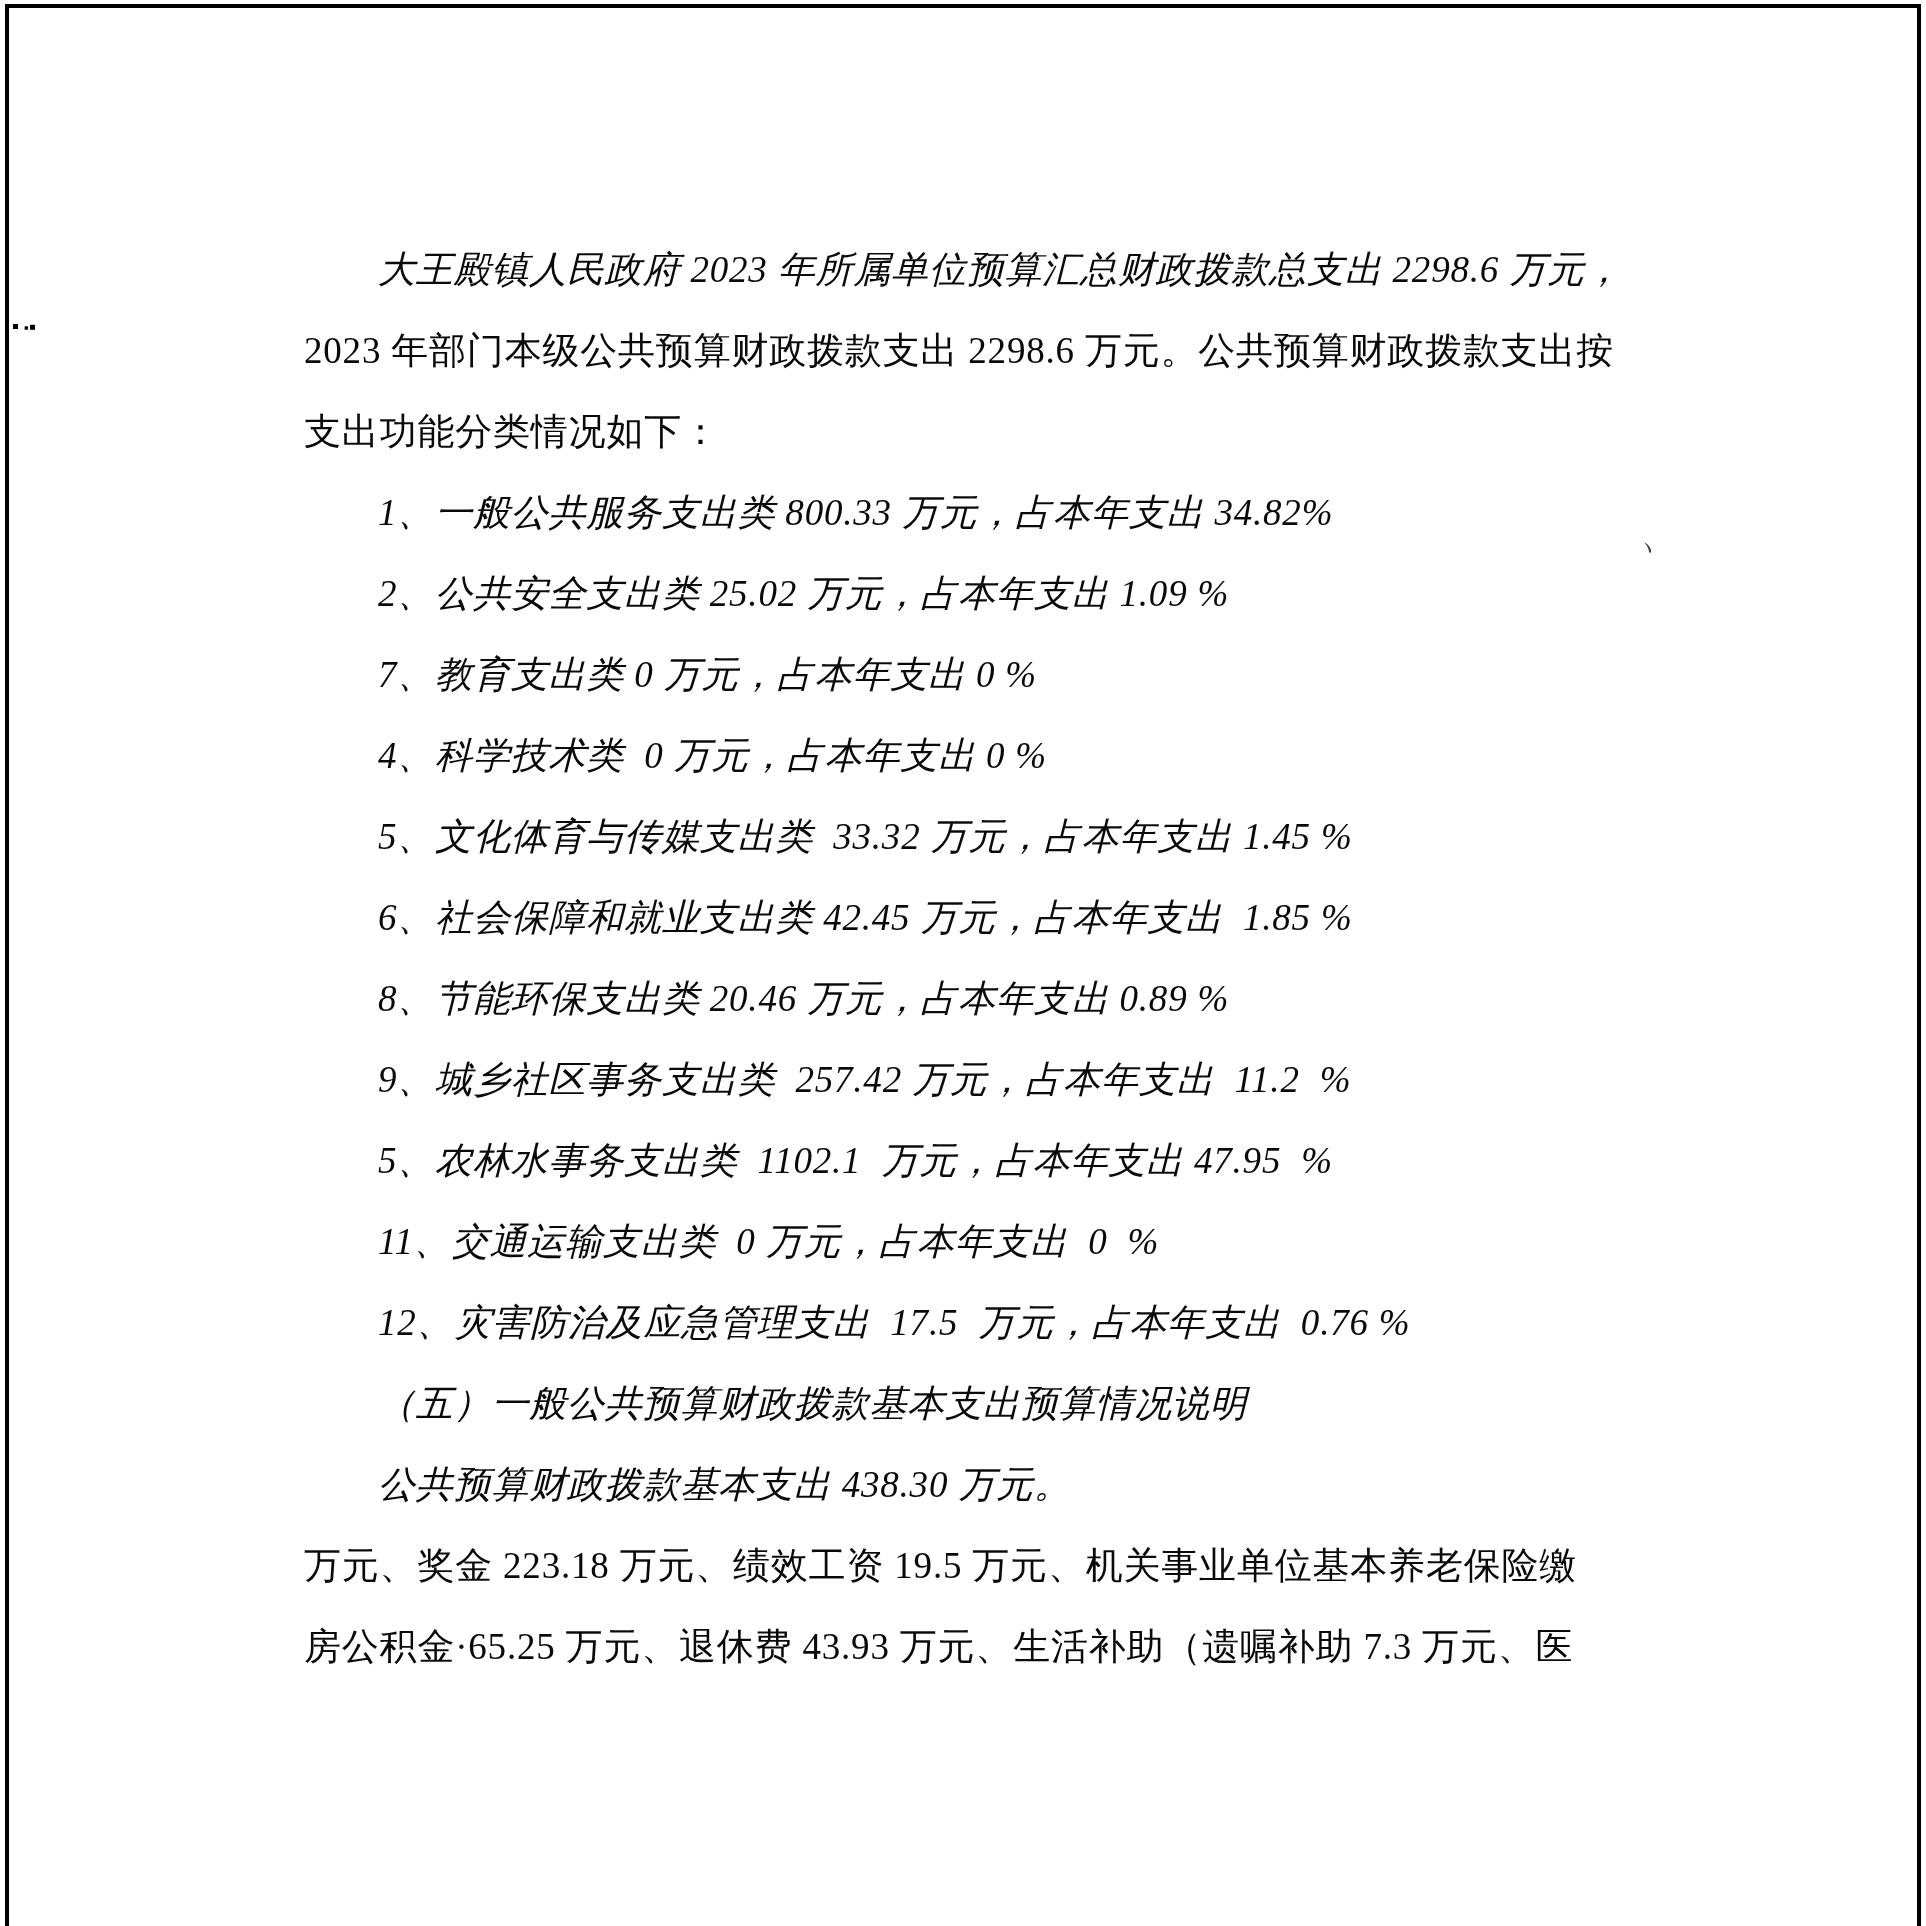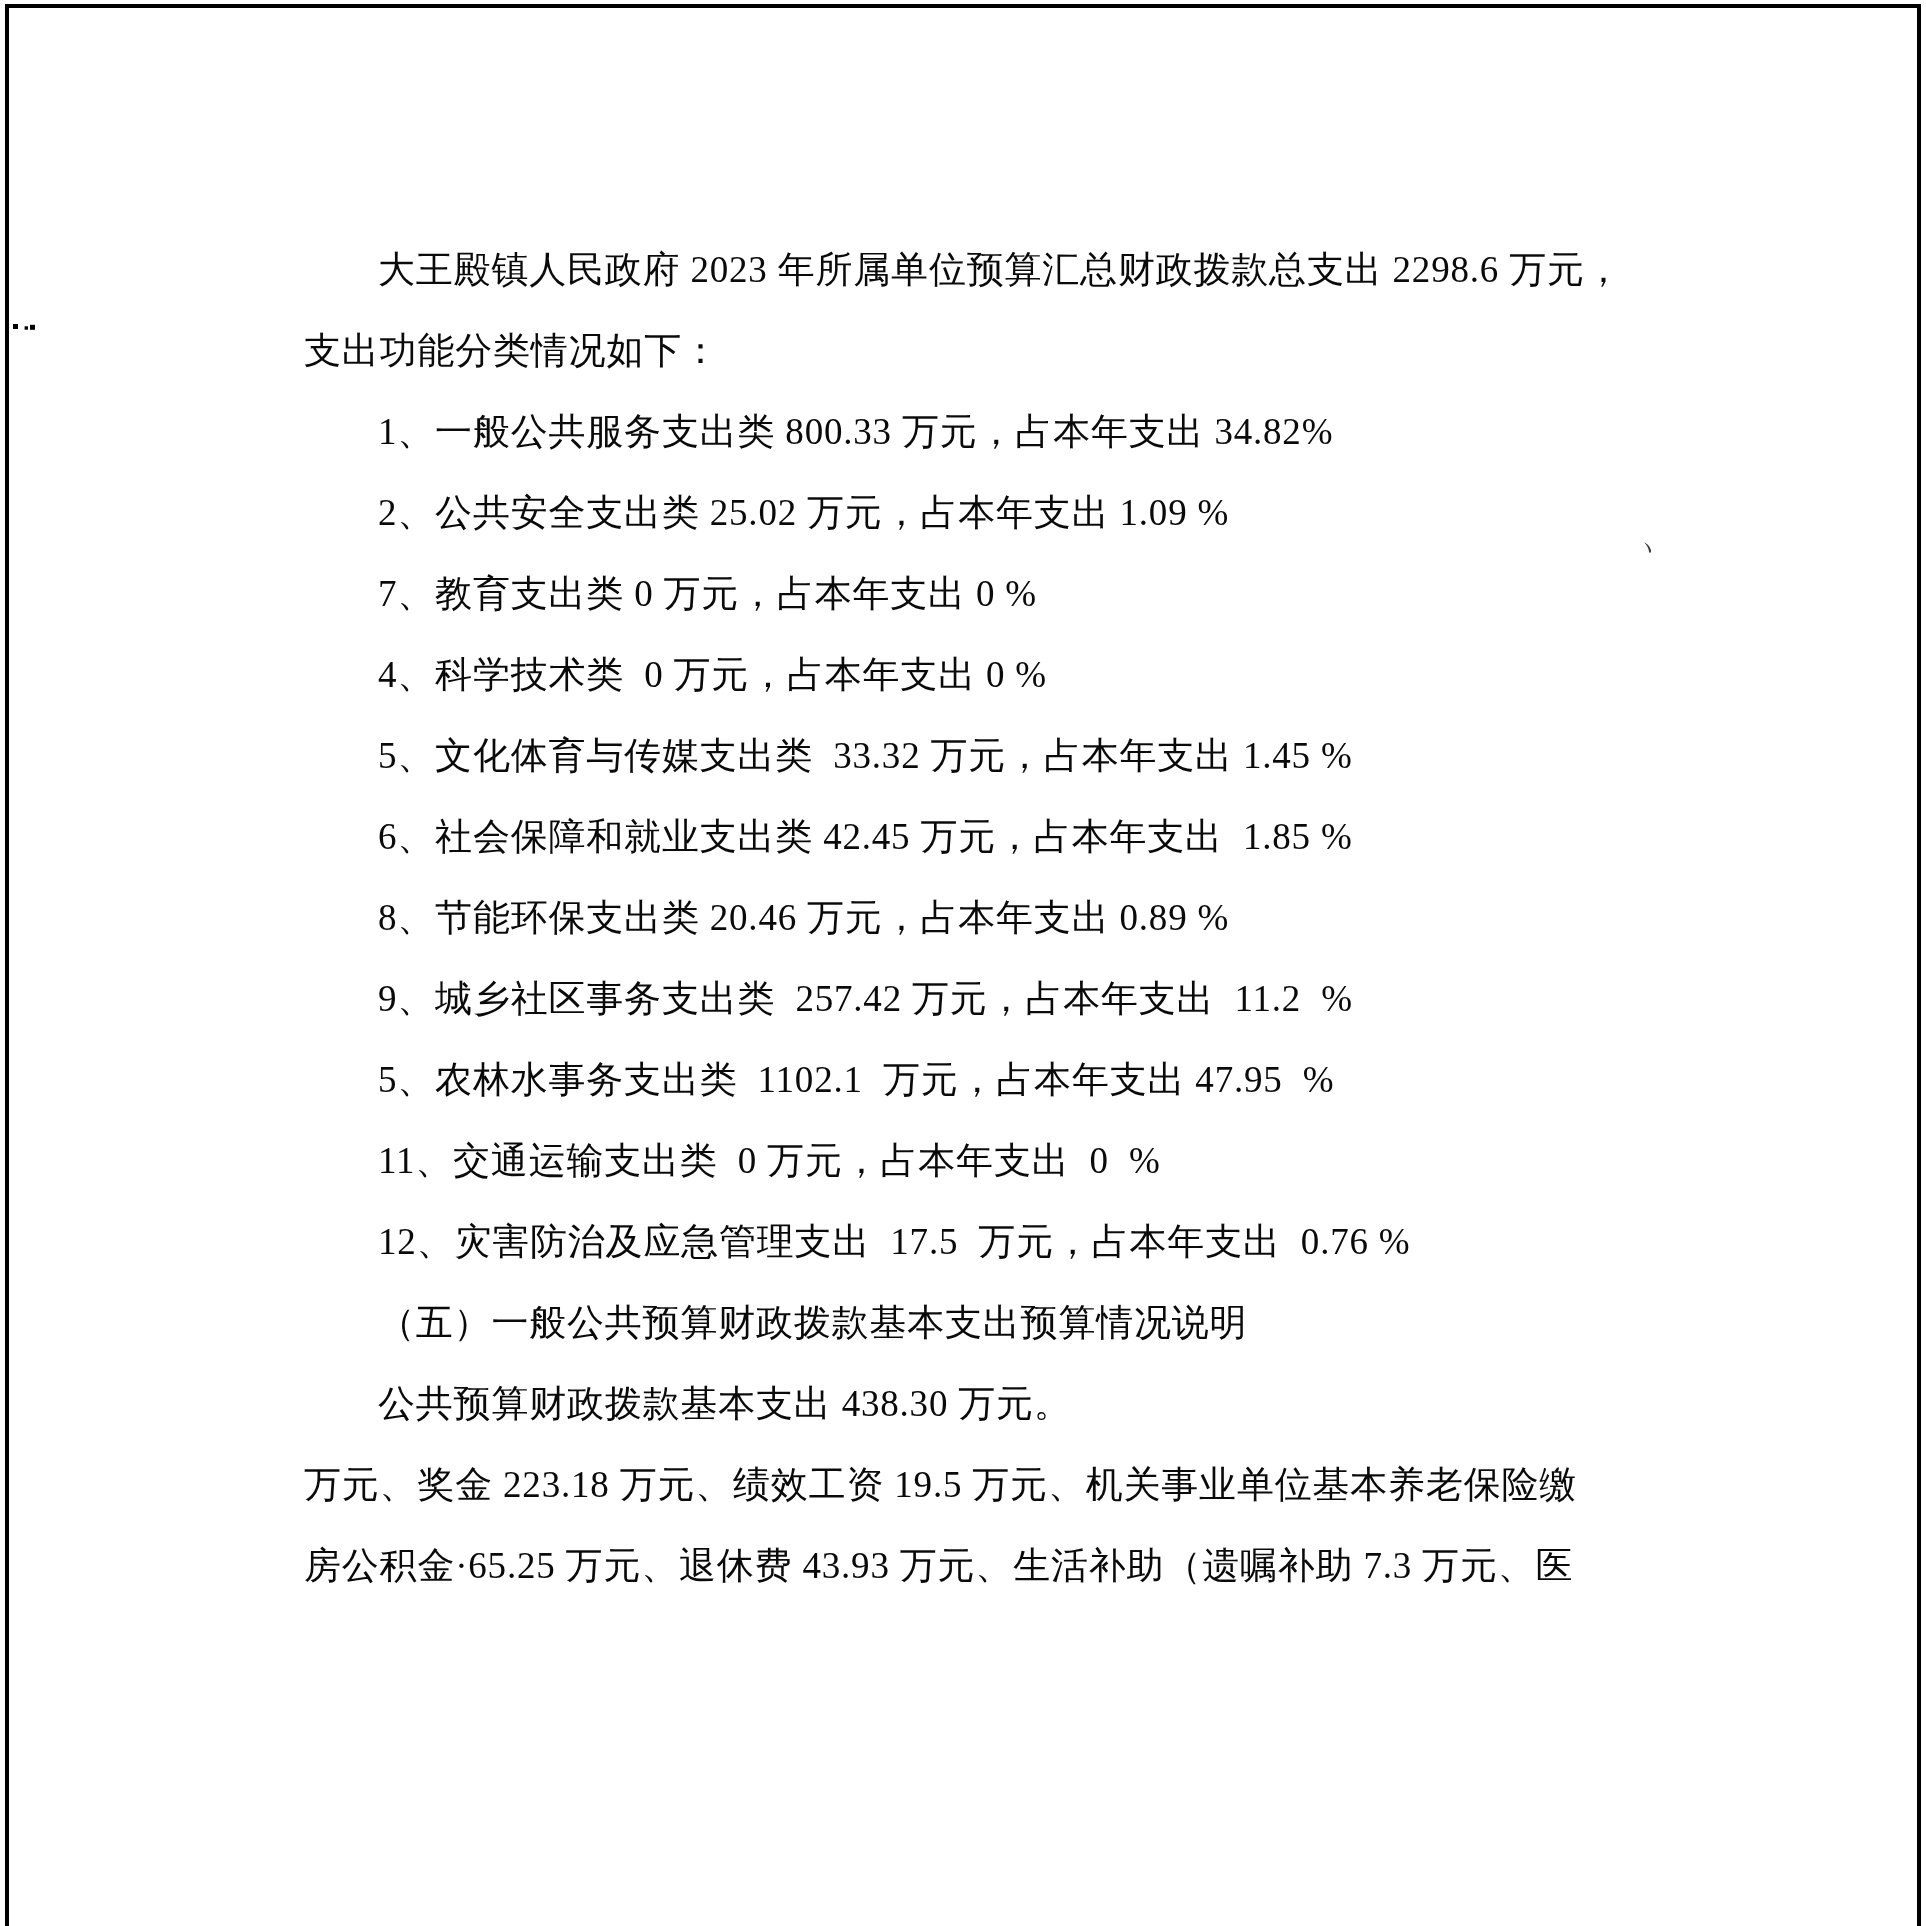--- a/index.html
+++ b/index.html
@@ -35,20 +35,21 @@
   .line {
     height: 81px;
     line-height: 81px;
     font-size: 37px;
     letter-spacing: 0.8px;
     white-space: pre;
     color: #0a0a0a;
   }
   .ind {
     text-indent: 74px;
+    font-style: italic;
   }
   
   .speck-cluster {
     position: absolute;
     left: 13px;
     top: 324px;
     width: 5.4px;
     height: 4.6px;
     background: #000;
     box-shadow: 10.8px 1.5px 0 -0.8px #000, 17px 0.8px 0 0 #000;
@@ -71,20 +72,21 @@
 
   <div class="scan-frame"></div>
 
   <div class="speck-cluster"></div>
 
   <div class="tick-artifact">ヽ</div>
 
   <div class="textblock">
 
     <div class="line ind">大王殿镇人民政府 2023 年所属单位预算汇总财政拨款总支出 2298.6 万元，</div>
+    <div class="line">2023 年部门本级公共预算财政拨款支出 2298.6 万元。公共预算财政拨款支出按</div>
     <div class="line">支出功能分类情况如下：</div>
 
     <div class="line ind">1、一般公共服务支出类 800.33 万元，占本年支出 34.82%</div>
     <div class="line ind">2、公共安全支出类 25.02 万元，占本年支出 1.09 %</div>
     <div class="line ind">7、教育支出类 0 万元，占本年支出 0 %</div>
     <div class="line ind">4、科学技术类  0 万元，占本年支出 0 %</div>
     <div class="line ind">5、文化体育与传媒支出类  33.32 万元，占本年支出 1.45 %</div>
     <div class="line ind">6、社会保障和就业支出类 42.45 万元，占本年支出  1.85 %</div>
     <div class="line ind">8、节能环保支出类 20.46 万元，占本年支出 0.89 %</div>
     <div class="line ind">9、城乡社区事务支出类  257.42 万元，占本年支出  11.2  %</div>

